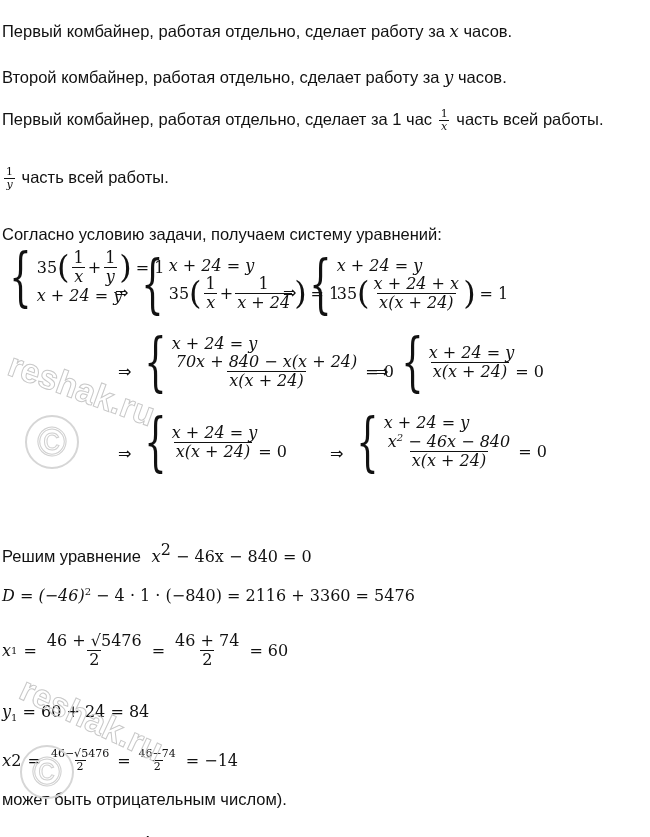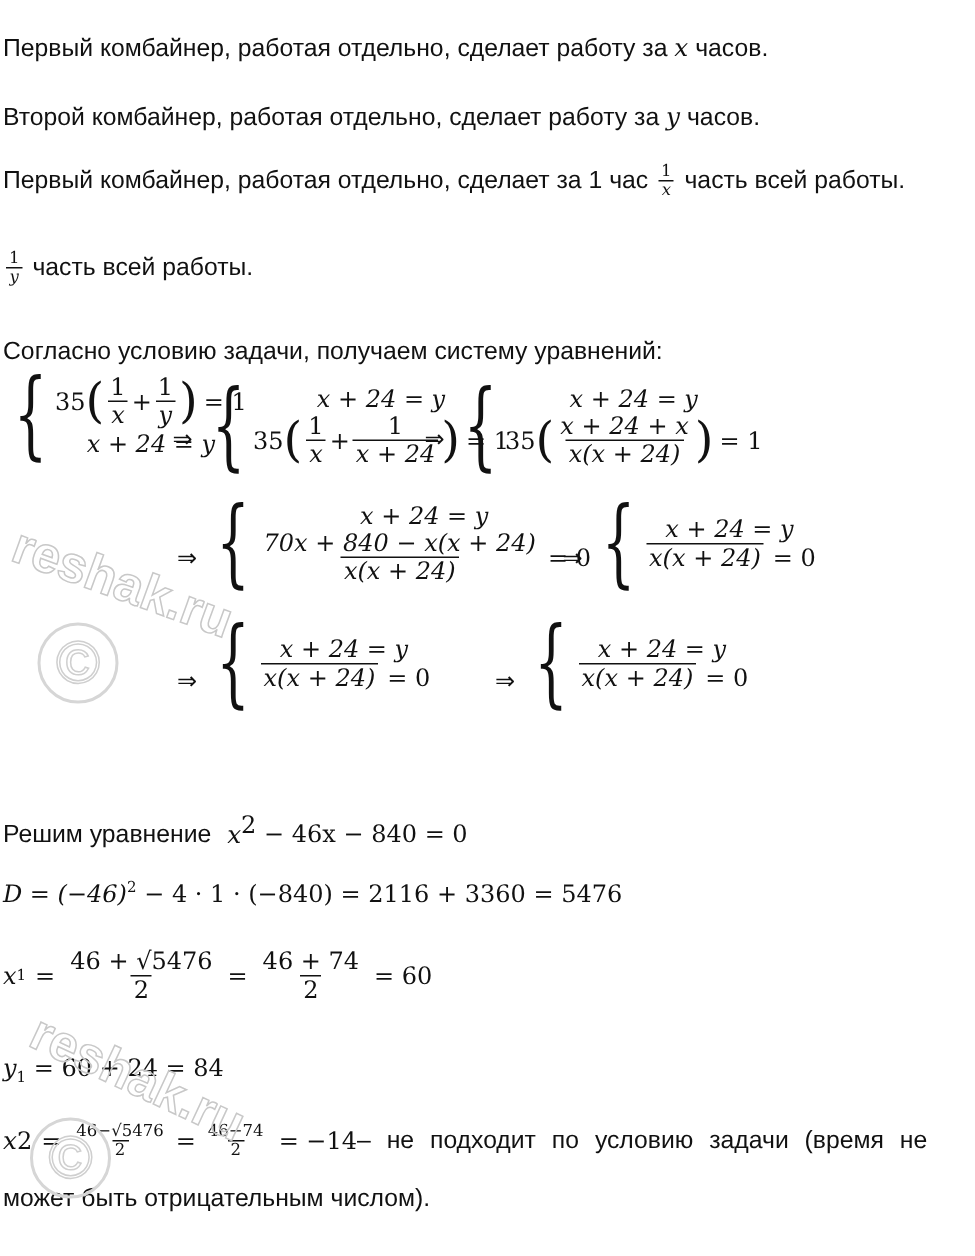--- a/index.html
+++ b/index.html
@@ -7,21 +7,21 @@
          font-family:"Liberation Sans", sans-serif; color:#111; }
   .line { position:absolute; left:2px; font-size:16.5px; white-space:nowrap;margin-top:20px; }
   .m { font-family:"DejaVu Serif", serif; font-size:16px; }
   .mi { font-family:"DejaVu Serif", serif; font-style:italic; }
   .frac { display:inline-flex; flex-direction:column; align-items:center; vertical-align:middle; margin:0 2px; }
   .frac .num { padding:0 2px; line-height:1.1; }
   .frac .den { padding:0 2px; border-top:1.3px solid #111; line-height:1.15; }
   .frac.small { font-size:11px; }
   .sys { position:absolute; display:flex; align-items:center; font-family:"DejaVu Serif", serif; font-size:16px; }
   .brace { font-size:64px; line-height:1; font-weight:100; transform:scaleX(0.55); margin-right:-4px; font-family:"DejaVu Serif", serif; }
-  .rows { display:flex; flex-direction:column; align-items:center; }
+  .rows { display:flex; flex-direction:column; align-items:flex-start; }
   .rows > div { display:flex; align-items:center; white-space:nowrap; }
   .arrow { position:absolute; font-family:"DejaVu Sans", sans-serif; font-size:16px; }
   .paren { font-size:32px; line-height:1; font-weight:100; }
   sup { font-size:10px; }
   sub { font-size:10px; }
   .wm { position:absolute; color:transparent; -webkit-text-stroke:1px #c8c8c8; font-family:"Liberation Sans", sans-serif; font-weight:bold; pointer-events:none; }
   .wm-c { position:absolute; border:2px solid #d6d6d6; border-radius:50%; display:flex; align-items:center; justify-content:center; color:transparent; -webkit-text-stroke:1px #cfcfcf; font-family:"Liberation Sans", sans-serif; font-size:40px; }
   .underline { }
 </style>
 </head>
@@ -160,20 +160,21 @@
   </div>
 </div>
 
 <span class="arrow" style="left:330px; top:444px;">⇒</span>
 <div class="sys" style="left:347px; top:410px;">
   <span class="brace">{</span>
   <div class="rows">
     <div class="mi">x + 24 = y</div>
     <div>
       <span class="frac mi">
+          <span class="num"><span>x</span><sup>2</sup><span> − 46x − 840</span></span>
           <span class="den">x(x + 24)</span>
         </span>
       <span style="margin-left:4px">= 0</span>
     </div>
   </div>
 </div>
 
 <div class="line" style="top:520px">
   <span>Решим уравнение</span>
   <span class="mi" style="margin-left:6px">x</span><sup class="m">2</sup><span class="m"> − 46x − 840 = 0</span>
@@ -210,21 +211,20 @@
   <span class="frac small m">
       <span class="num">46−√5476</span>
       <span class="den">2</span>
     </span>
   <span class="m" style="margin:0 4px">=</span>
   <span class="frac small m">
       <span class="num">46−74</span>
       <span class="den">2</span>
     </span>
   <span class="m" style="margin-left:6px">= −14</span>
-  <span style="word-spacing:6px">– не подходит по условию задачи (время не</span>
 </div>
 <div class="line" style="top:770px">может быть отрицательным числом).</div>
 
 <div class="line" style="top:814px">
   <span class="underline">Ответ:</span>
   <span class="m" style="margin-left:8px; white-space:pre">60 ч  и  84 ч.</span>
 </div>
 
 <div class="wm" style="left:5px; top:370px; font-size:34px; transform:rotate(20deg);">reshak.ru</div>
 <div class="wm-c" style="left:25px; top:415px; width:50px; height:50px;">©</div>

